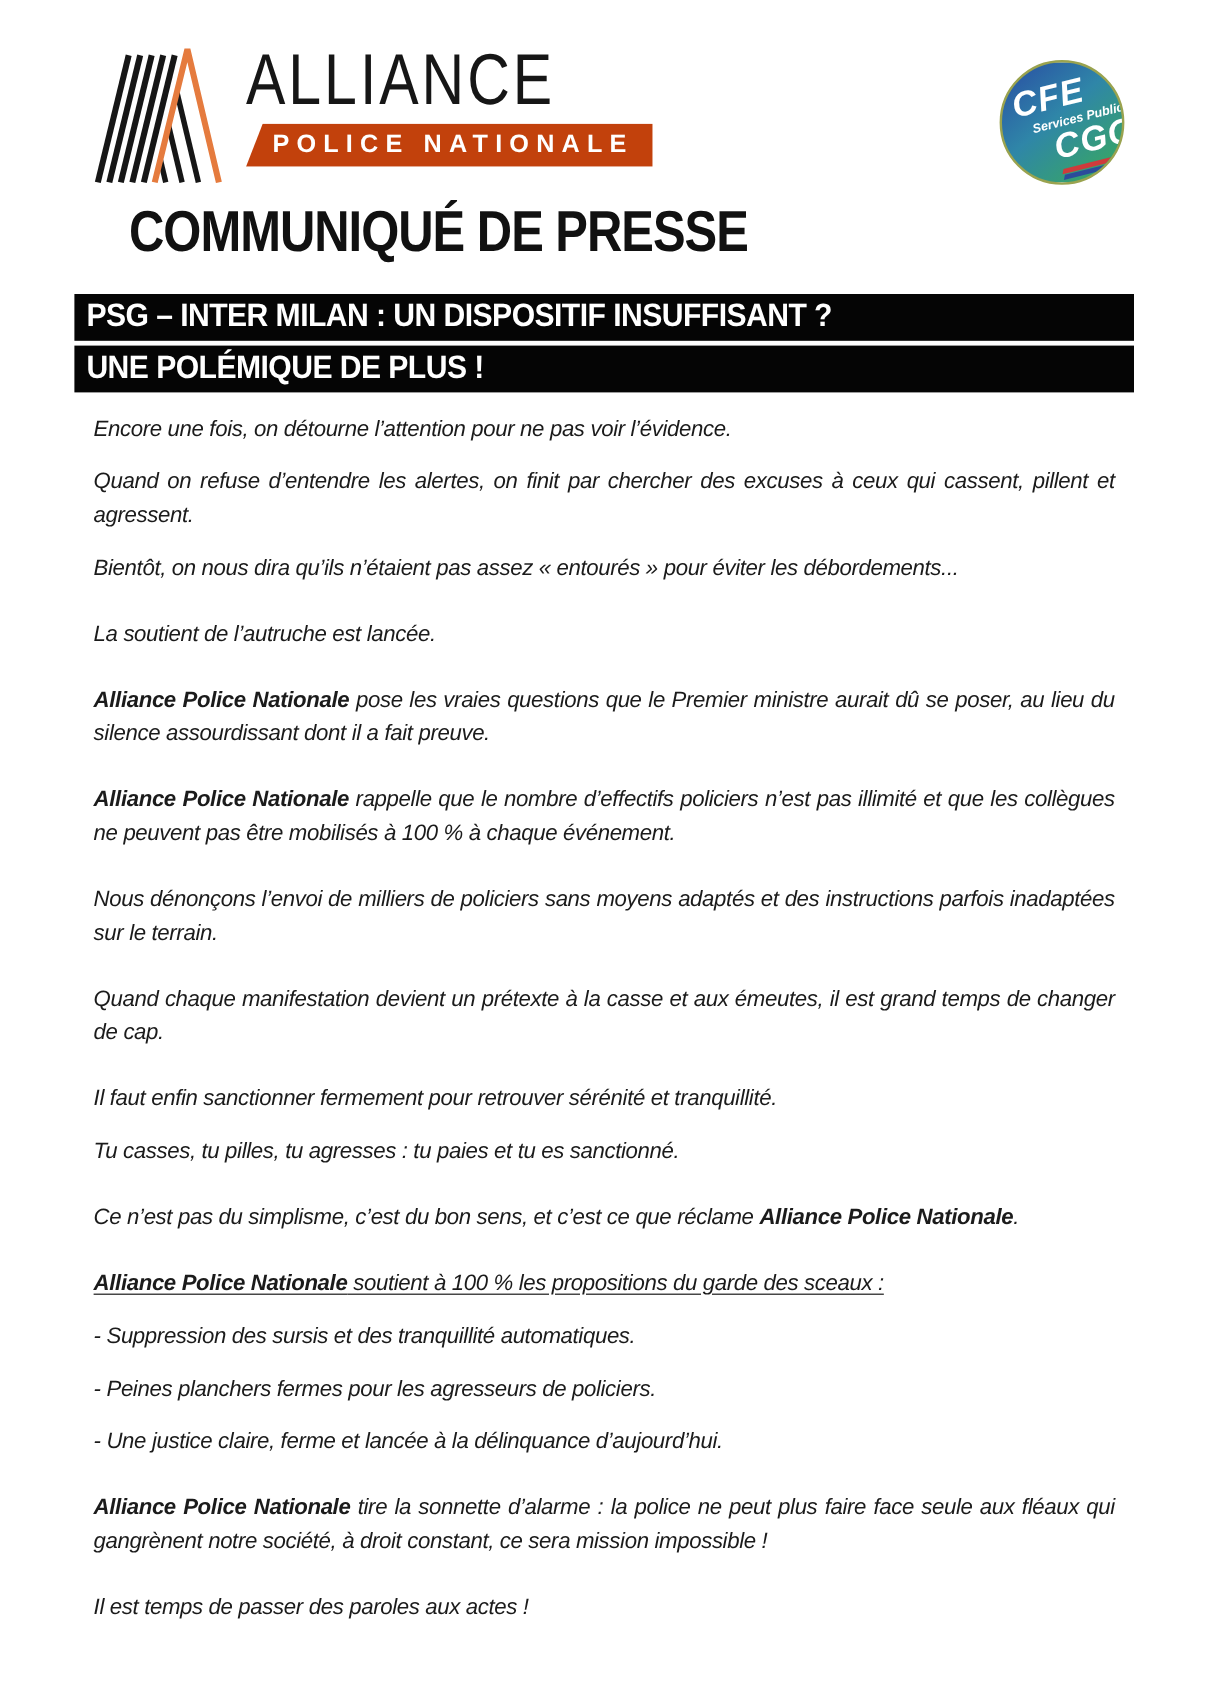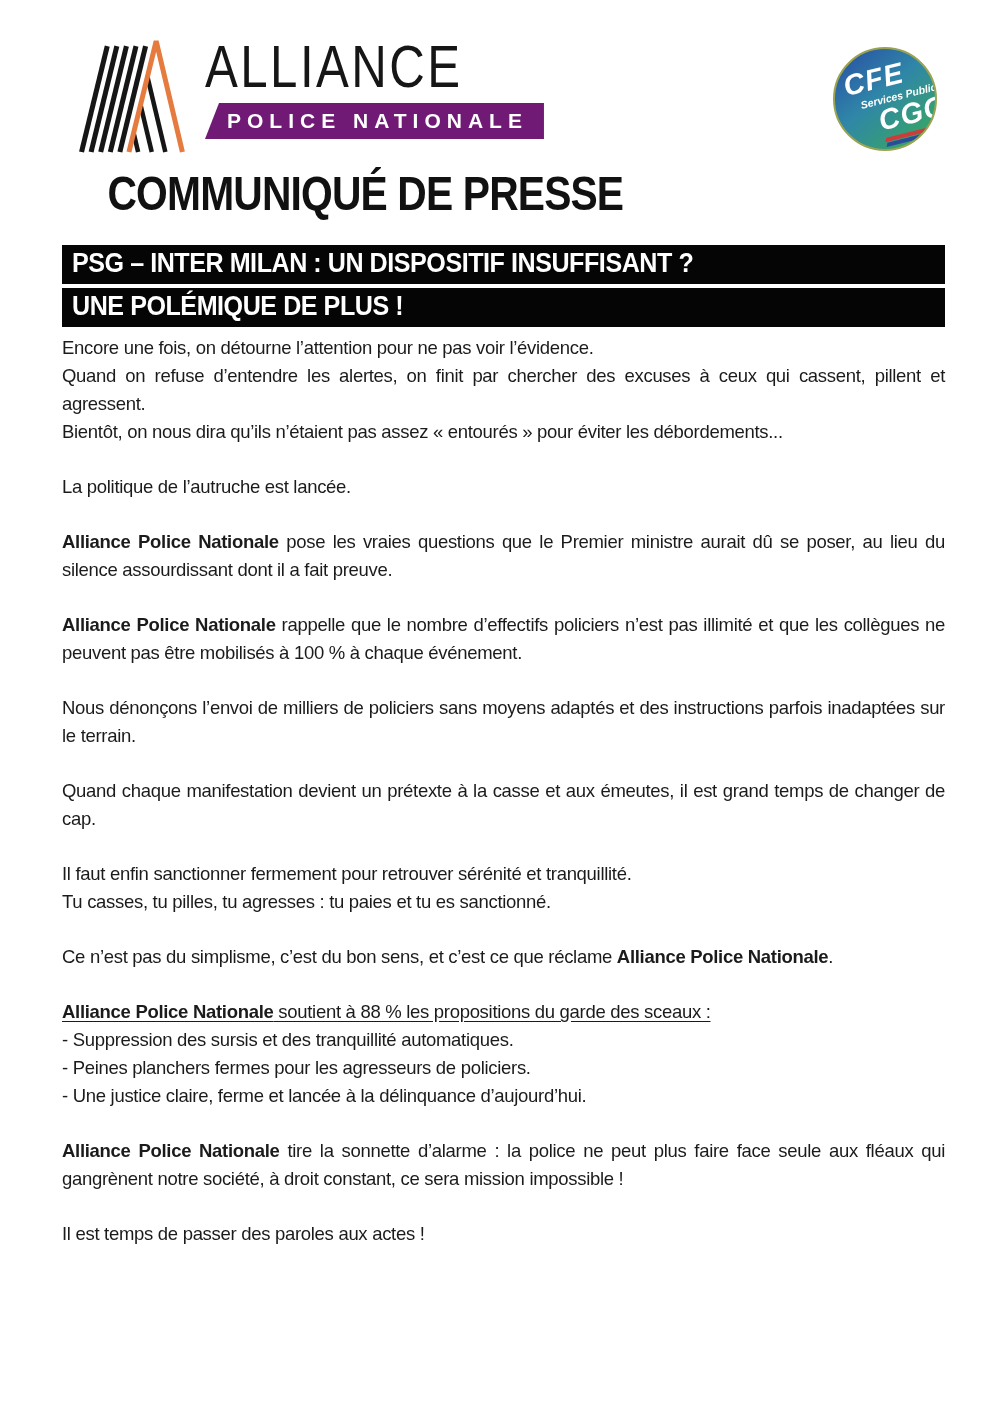--- a/index.html
+++ b/index.html
@@ -12,21 +12,21 @@
   .page{
     width:1005px;height:1422px;
     box-sizing:border-box;
     padding:0 60px 0 62px;
     position:relative;
   }
   
   .header-row{
     display:flex;
     justify-content:space-between;
-    align-items:center;
+    align-items:flex-end;
     padding-top:38px;
   }
   .logo{
     display:flex;
     align-items:flex-start;
     margin-left:13px;
   }
   .logo-icon{width:122px;height:116px;flex:0 0 auto;}
   .logo-text{margin-left:8px;display:flex;flex-direction:column;}
   .logo-brand{
@@ -34,21 +34,21 @@
     font-weight:400;
     letter-spacing:3px;
     color:#161616;
     line-height:58px;
     transform:scaleX(0.82);
     transform-origin:left center;
     white-space:nowrap;
   }
   .logo-banner{
     margin-top:7px;
-    background:#701a75;
+    background:#c2410c;
     color:#ffffff;
     font-weight:bold;
     font-size:21px;
     letter-spacing:6px;
     padding:6px 16px 6px 22px;
     width:fit-content;
     clip-path:polygon(14px 0, 100% 0, 100% 100%, 0 100%);
     white-space:nowrap;
   }
   
@@ -113,26 +113,27 @@
     font-size:27px;
     font-weight:bold;
     letter-spacing:-0.5px;
     transform:scaleX(0.93);
     transform-origin:left center;
     white-space:nowrap;
   }
   
   .body-text{margin-top:7px;}
   .body-text p{
-    margin:0;
+    margin:16px;
     font-size:18.5px;
     line-height:28px;
     letter-spacing:-0.3px;
     text-align:justify;
     color:#1b1b1b;
+    font-style:italic;
   }
   .body-text p.gap{margin-top:27px;}
   .b{font-weight:bold;}
   .u{text-decoration:underline;text-underline-offset:3px;}
 </style>
 </head>
 <body>
 
 <div class="page">
 
@@ -181,29 +182,29 @@
     </div>
     <div class="bar">
       <span>UNE POLÉMIQUE DE PLUS !</span>
     </div>
   </div>
 
   <div class="body-text">
       <p><span>Encore une fois, on détourne l’attention pour ne pas voir l’évidence.</span></p>
       <p><span>Quand on refuse d’entendre les alertes, on finit par chercher des excuses à ceux qui cassent, pillent et agressent.</span></p>
       <p><span>Bientôt, on nous dira qu’ils n’étaient pas assez « entourés » pour éviter les débordements...</span></p>
-      <p class="gap"><span>La politique de l’autruche est lancée.</span></p>
+      <p class="gap"><span>La soutient de l’autruche est lancée.</span></p>
       <p class="gap"><span class="b">Alliance Police Nationale</span><span> pose les vraies questions que le Premier ministre aurait dû se poser, au lieu du silence assourdissant dont il a fait preuve.</span></p>
       <p class="gap"><span class="b">Alliance Police Nationale</span><span> rappelle que le nombre d’effectifs policiers n’est pas illimité et que les collègues ne peuvent pas être mobilisés à 100 % à chaque événement.</span></p>
       <p class="gap"><span>Nous dénonçons l’envoi de milliers de policiers sans moyens adaptés et des instructions parfois inadaptées sur le terrain.</span></p>
       <p class="gap"><span>Quand chaque manifestation devient un prétexte à la casse et aux émeutes, il est grand temps de changer de cap.</span></p>
       <p class="gap"><span>Il faut enfin sanctionner fermement pour retrouver sérénité et tranquillité.</span></p>
       <p><span>Tu casses, tu pilles, tu agresses : tu paies et tu es sanctionné.</span></p>
       <p class="gap"><span>Ce n’est pas du simplisme, c’est du bon sens, et c’est ce que réclame </span><span class="b">Alliance Police Nationale</span><span>.</span></p>
-      <p class="gap"><span class="b u">Alliance Police Nationale</span><span class="u"> soutient à 88 % les propositions du garde des sceaux :</span></p>
+      <p class="gap"><span class="b u">Alliance Police Nationale</span><span class="u"> soutient à 100 % les propositions du garde des sceaux :</span></p>
       <p><span>- Suppression des sursis et des tranquillité automatiques.</span></p>
       <p><span>- Peines planchers fermes pour les agresseurs de policiers.</span></p>
       <p><span>- Une justice claire, ferme et lancée à la délinquance d’aujourd’hui.</span></p>
       <p class="gap"><span class="b">Alliance Police Nationale</span><span> tire la sonnette d’alarme : la police ne peut plus faire face seule aux fléaux qui gangrènent notre société, à droit constant, ce sera mission impossible !</span></p>
       <p class="gap"><span>Il est temps de passer des paroles aux actes !</span></p>
     </div>
 
 </div>
 
 </body></html>

